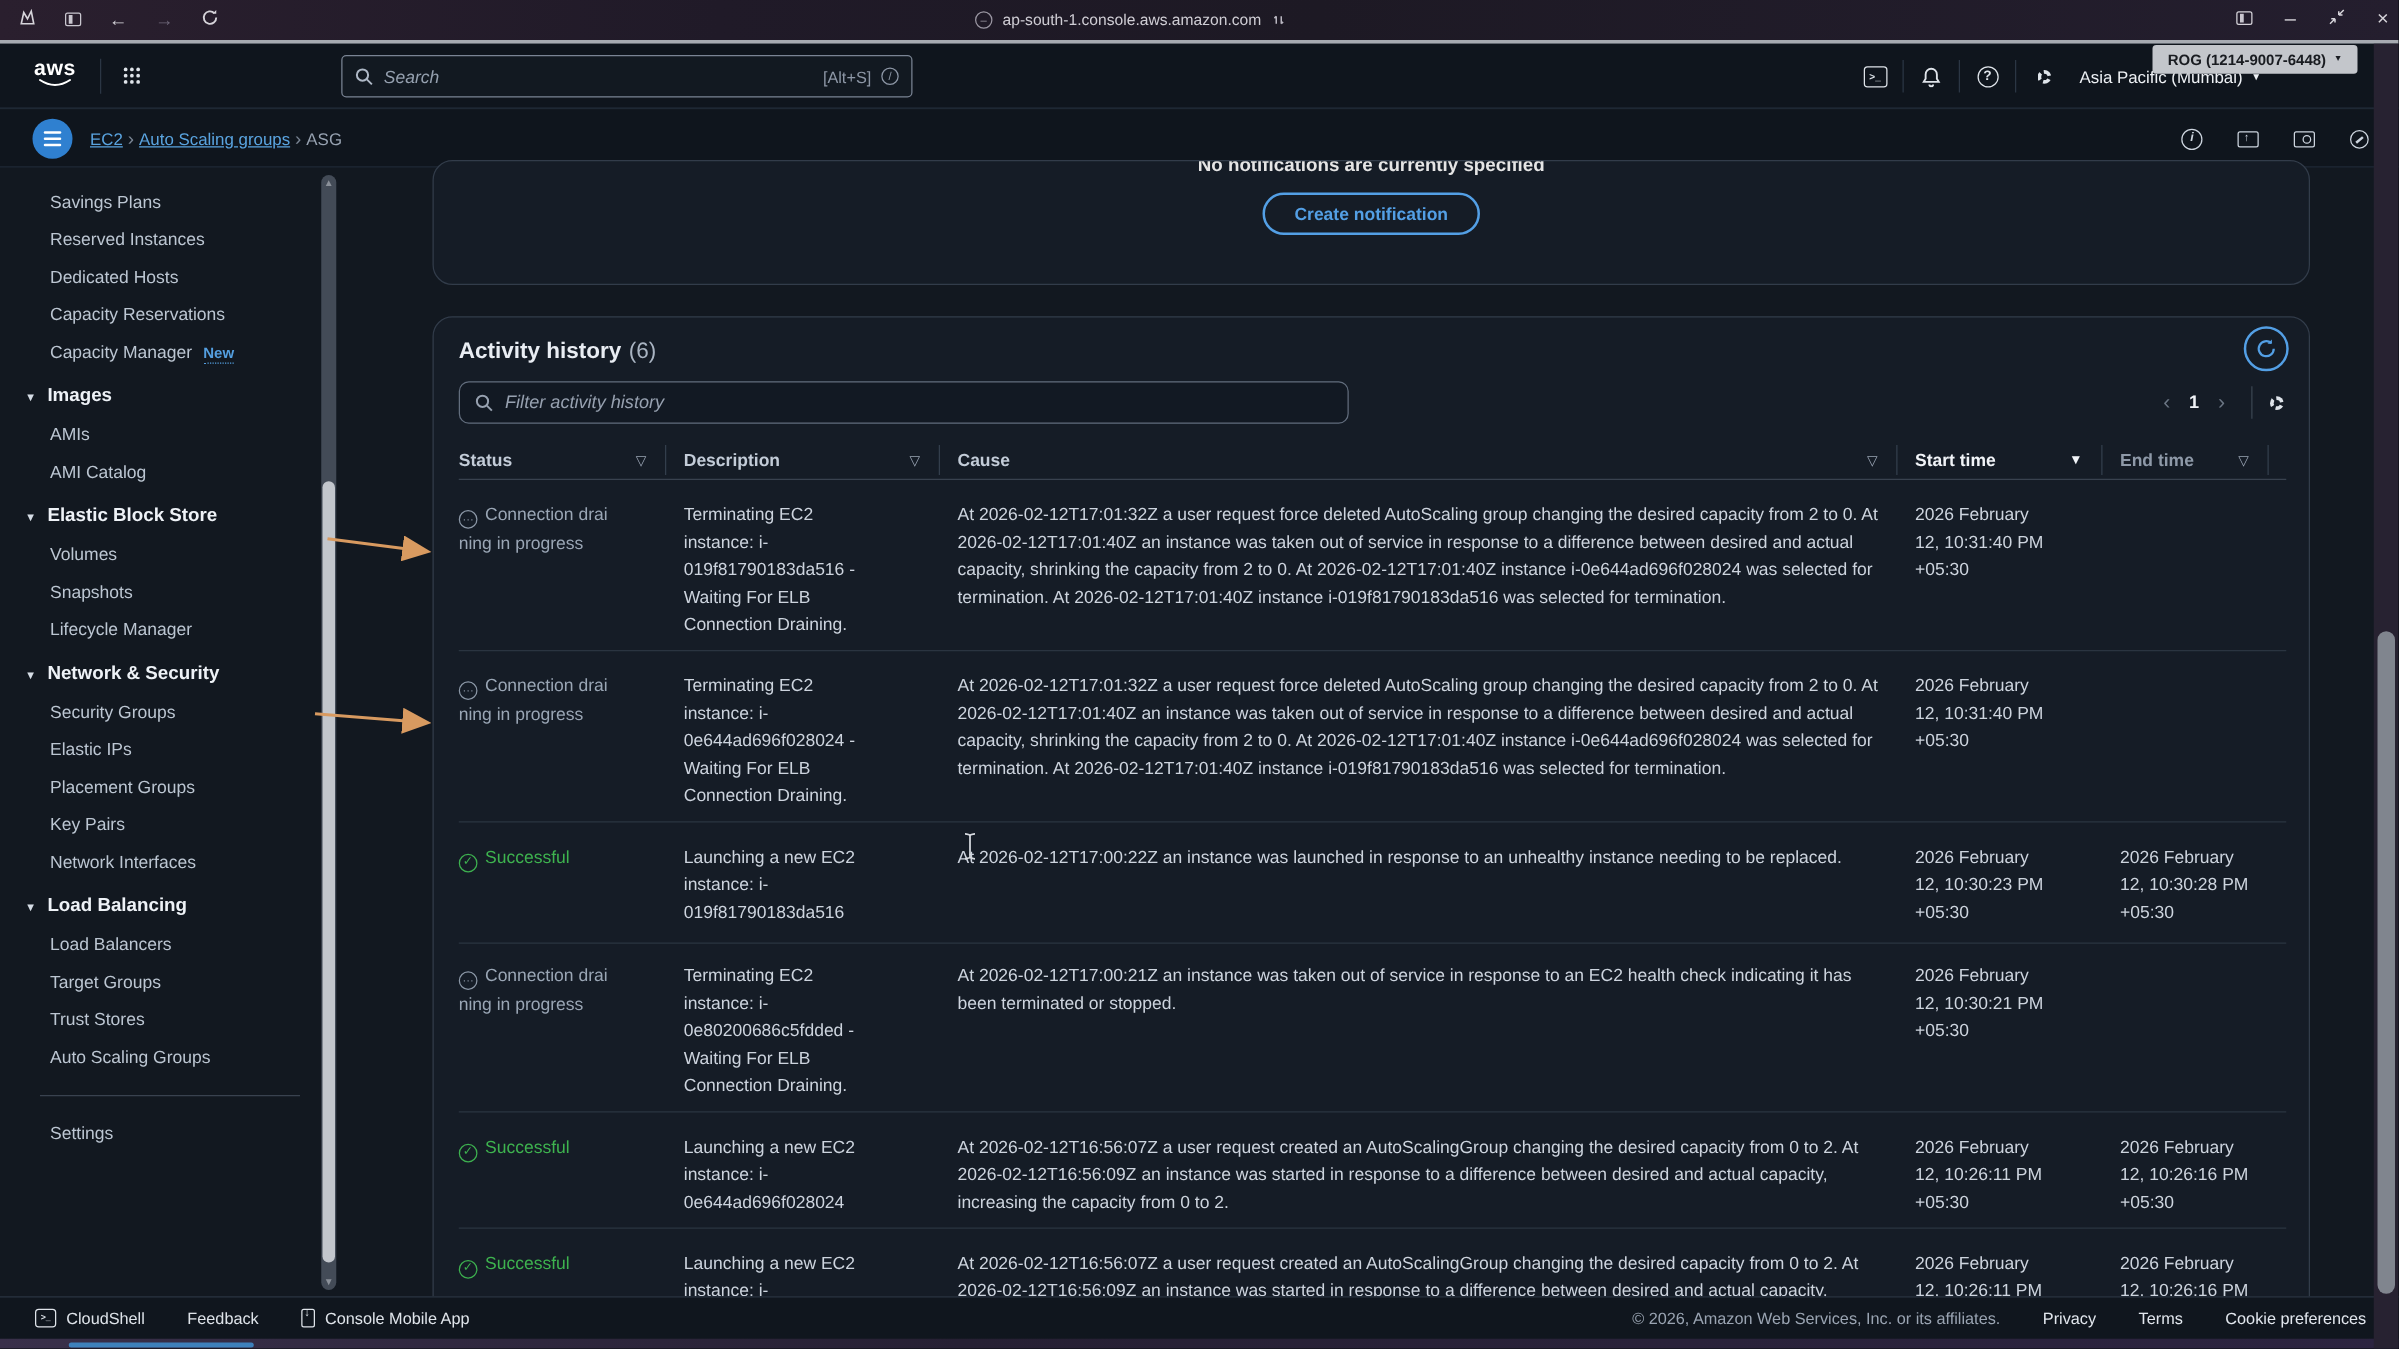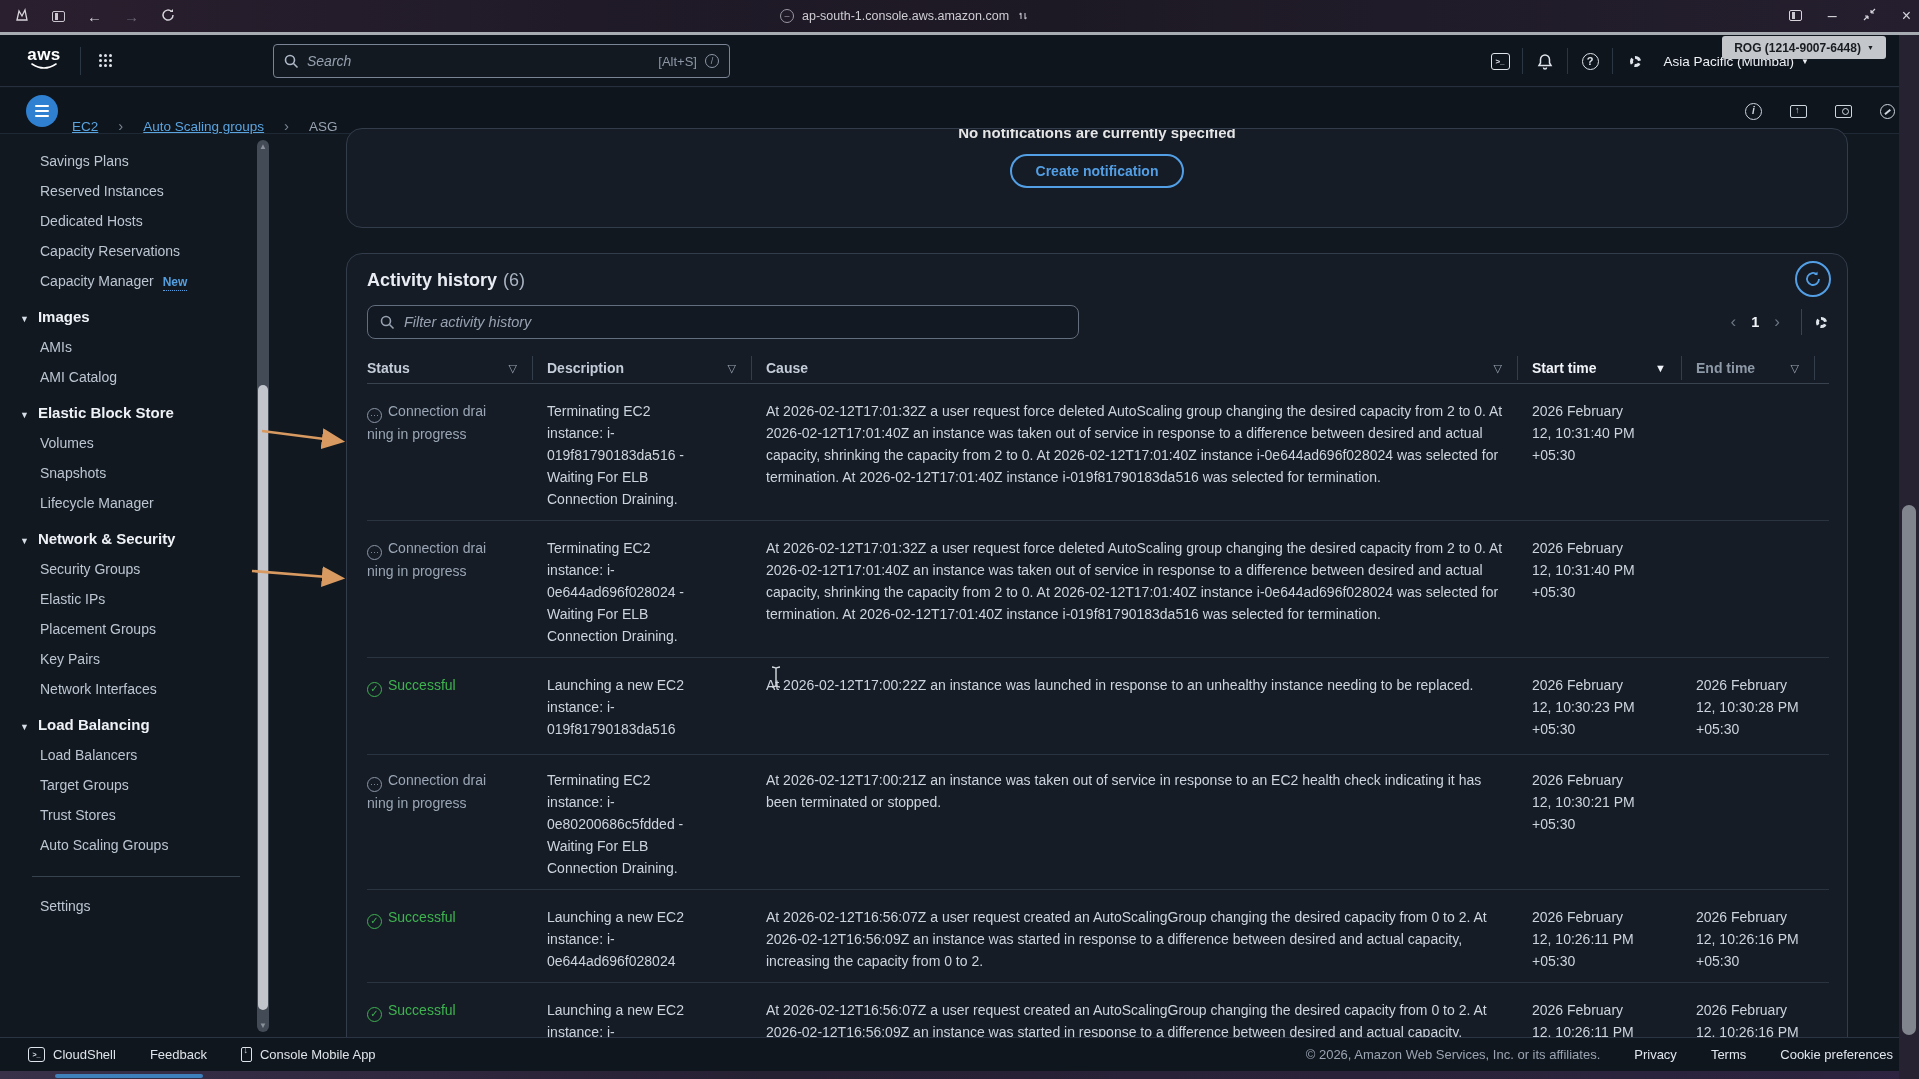--- a/index.html
+++ b/index.html
@@ -40,21 +40,21 @@
   .region-sel { position:absolute; right:110px; top:45px; height:34px; display:flex; align-items:center; gap:7px; color:#eef1f5; font-size:13.5px; cursor:pointer; }
   .caret { font-size:8px; color:#eef1f5; }
   .account-name { position:absolute; right:32px; top:58px; color:#eef1f5; font-size:13.5px; font-weight:bold; }
   .account-badge { position:absolute; left:1722px; top:36px; width:164px; height:23px; background:#c3c6cb; border-radius:3px; display:flex; align-items:center; justify-content:center; gap:6px; color:#191c21; font-size:12px; font-weight:bold; z-index:30; cursor:pointer; }
   .account-badge .caret { color:#191c21; font-size:7px; }
 
   
   .crumb-bar { position:absolute; left:0; top:88px; width:1919px; height:46px; background:#0f151d; border-bottom:1px solid #1f2936; }
   .ham-btn { position:absolute; left:26px; top:7px; width:32px; height:32px; border-radius:50%; background:#2f80d0; display:flex; flex-direction:column; justify-content:center; align-items:center; gap:3px; cursor:pointer; }
   .ham-btn i { display:block; width:14px; height:2px; background:#fff; border-radius:1px; }
-  .crumbs { position:absolute; left:72px; top:0; height:46px; display:flex; align-items:flex-end; gap:20px; font-size:13.5px; }
+  .crumbs { position:absolute; left:72px; top:0; height:46px; display:flex; align-items:center; gap:4px; font-size:13.5px; }
   .crumb-link { color:#5aa4e0; text-decoration:underline; cursor:pointer; }
   .crumb-sep { color:#7a8594; font-size:15px; }
   .crumb-cur { color:#97a2b1; }
   .crumb-icons { position:absolute; right:24px; top:0; height:46px; display:flex; align-items:center; gap:28px; color:#cdd5df; }
   .mini-mon { display:inline-block; width:17px; height:13px; border:1.5px solid #cdd5df; border-radius:2px; position:relative; }
   .mini-mon.arrow::after { content:"↑"; position:absolute; left:4px; top:-1px; font-size:9px; }
   .mini-mon.mag::after { content:""; position:absolute; right:2px; top:2px; width:5px; height:5px; border:1.4px solid #cdd5df; border-radius:50%; }
   .circ-slash { display:inline-block; width:15px; height:15px; border:1.6px solid #cdd5df; border-radius:50%; position:relative; }
   .circ-slash::after { content:""; position:absolute; left:3px; top:6px; width:7px; height:1.6px; background:#cdd5df; transform:rotate(-40deg); }
 

